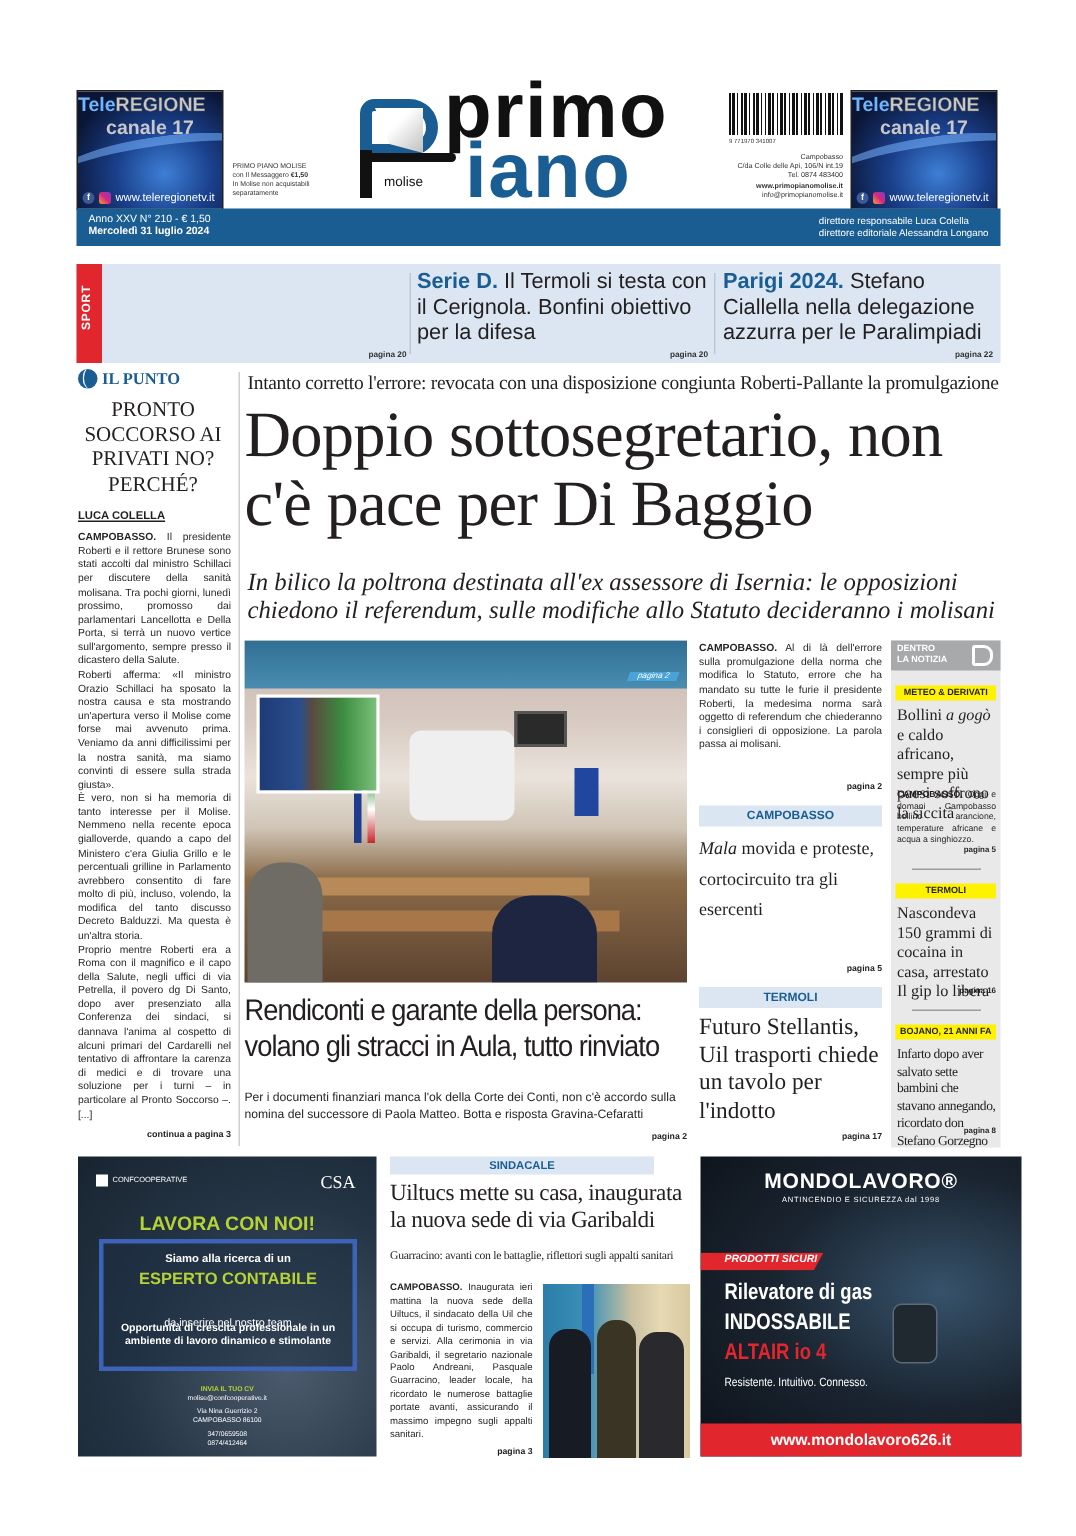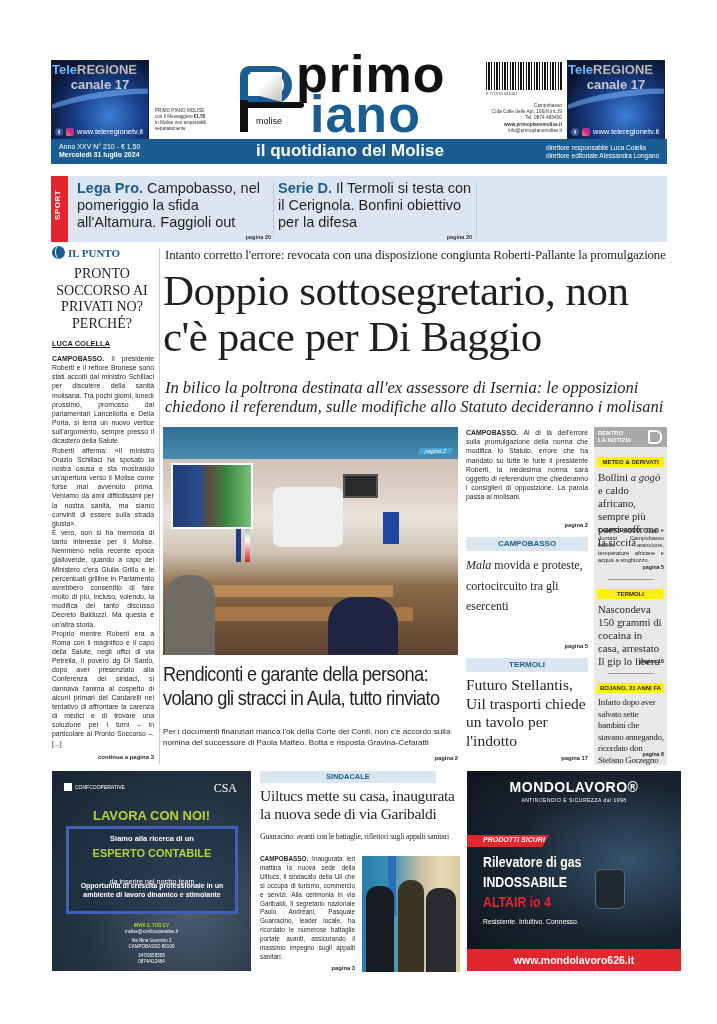--- a/index.html
+++ b/index.html
@@ -196,41 +196,43 @@
     <span class="ig"></span>
     <span>www.teleregionetv.it</span>
   </div>
 </div>
 
 <div class="blue-bar">
   <div class="left">
     <div>Anno XXV N° 210 - € 1,50</div>
     <b>Mercoledì 31 luglio 2024</b>
   </div>
-  <div class="tagline">il quotidiano del Molise</div>
   <div class="right">
     <div>direttore responsabile Luca Colella</div>
     <div>direttore editoriale Alessandra Longano</div>
   </div>
 </div>
 
 <div class="sport">
   <div class="tab">
       <span>SPORT</span>
     </div>
   <div class="item" style="left:26px;width:196px;">
-    <div class="txt"><b>Lega Pro.</b><span> Campobasso, nel pomeriggio la sfida all'Altamura. Faggioli out</span></div>
     <div class="pg">pagina 20</div>
   </div>
   <div class="sep" style="left:222px;"></div>
   <div class="item" style="left:227px;width:196px;">
     <div class="txt"><b>Serie D.</b><span> Il Termoli si testa con il Cerignola. Bonfini obiettivo per la difesa</span></div>
     <div class="pg">pagina 20</div>
   </div>
   <div class="sep" style="left:425px;"></div>
+  <div class="item" style="left:431px;width:182px;">
+    <div class="txt"><b>Parigi 2024.</b><span> Stefano Ciallella nella delegazione azzurra per le Paralimpiadi</span></div>
+    <div class="pg">pagina 22</div>
+  </div>
 </div>
 
 <div class="punto-head">
   <div class="globe"></div>
   <span>IL PUNTO</span>
 </div>
 <div class="punto-title">PRONTO SOCCORSO AI PRIVATI NO? PERCHÉ?</div>
 <div class="punto-author">LUCA COLELLA</div>
 <div class="punto-body">
   <p><b>CAMPOBASSO.</b><span> Il presidente Roberti e il rettore Brunese sono stati accolti dal ministro Schillaci per discutere della sanità molisana. Tra pochi giorni, lunedì prossimo, promosso dai parlamentari Lancellotta e Della Porta, si terrà un nuovo vertice sull'argomento, sempre presso il dicastero della Salute.</span></p>

